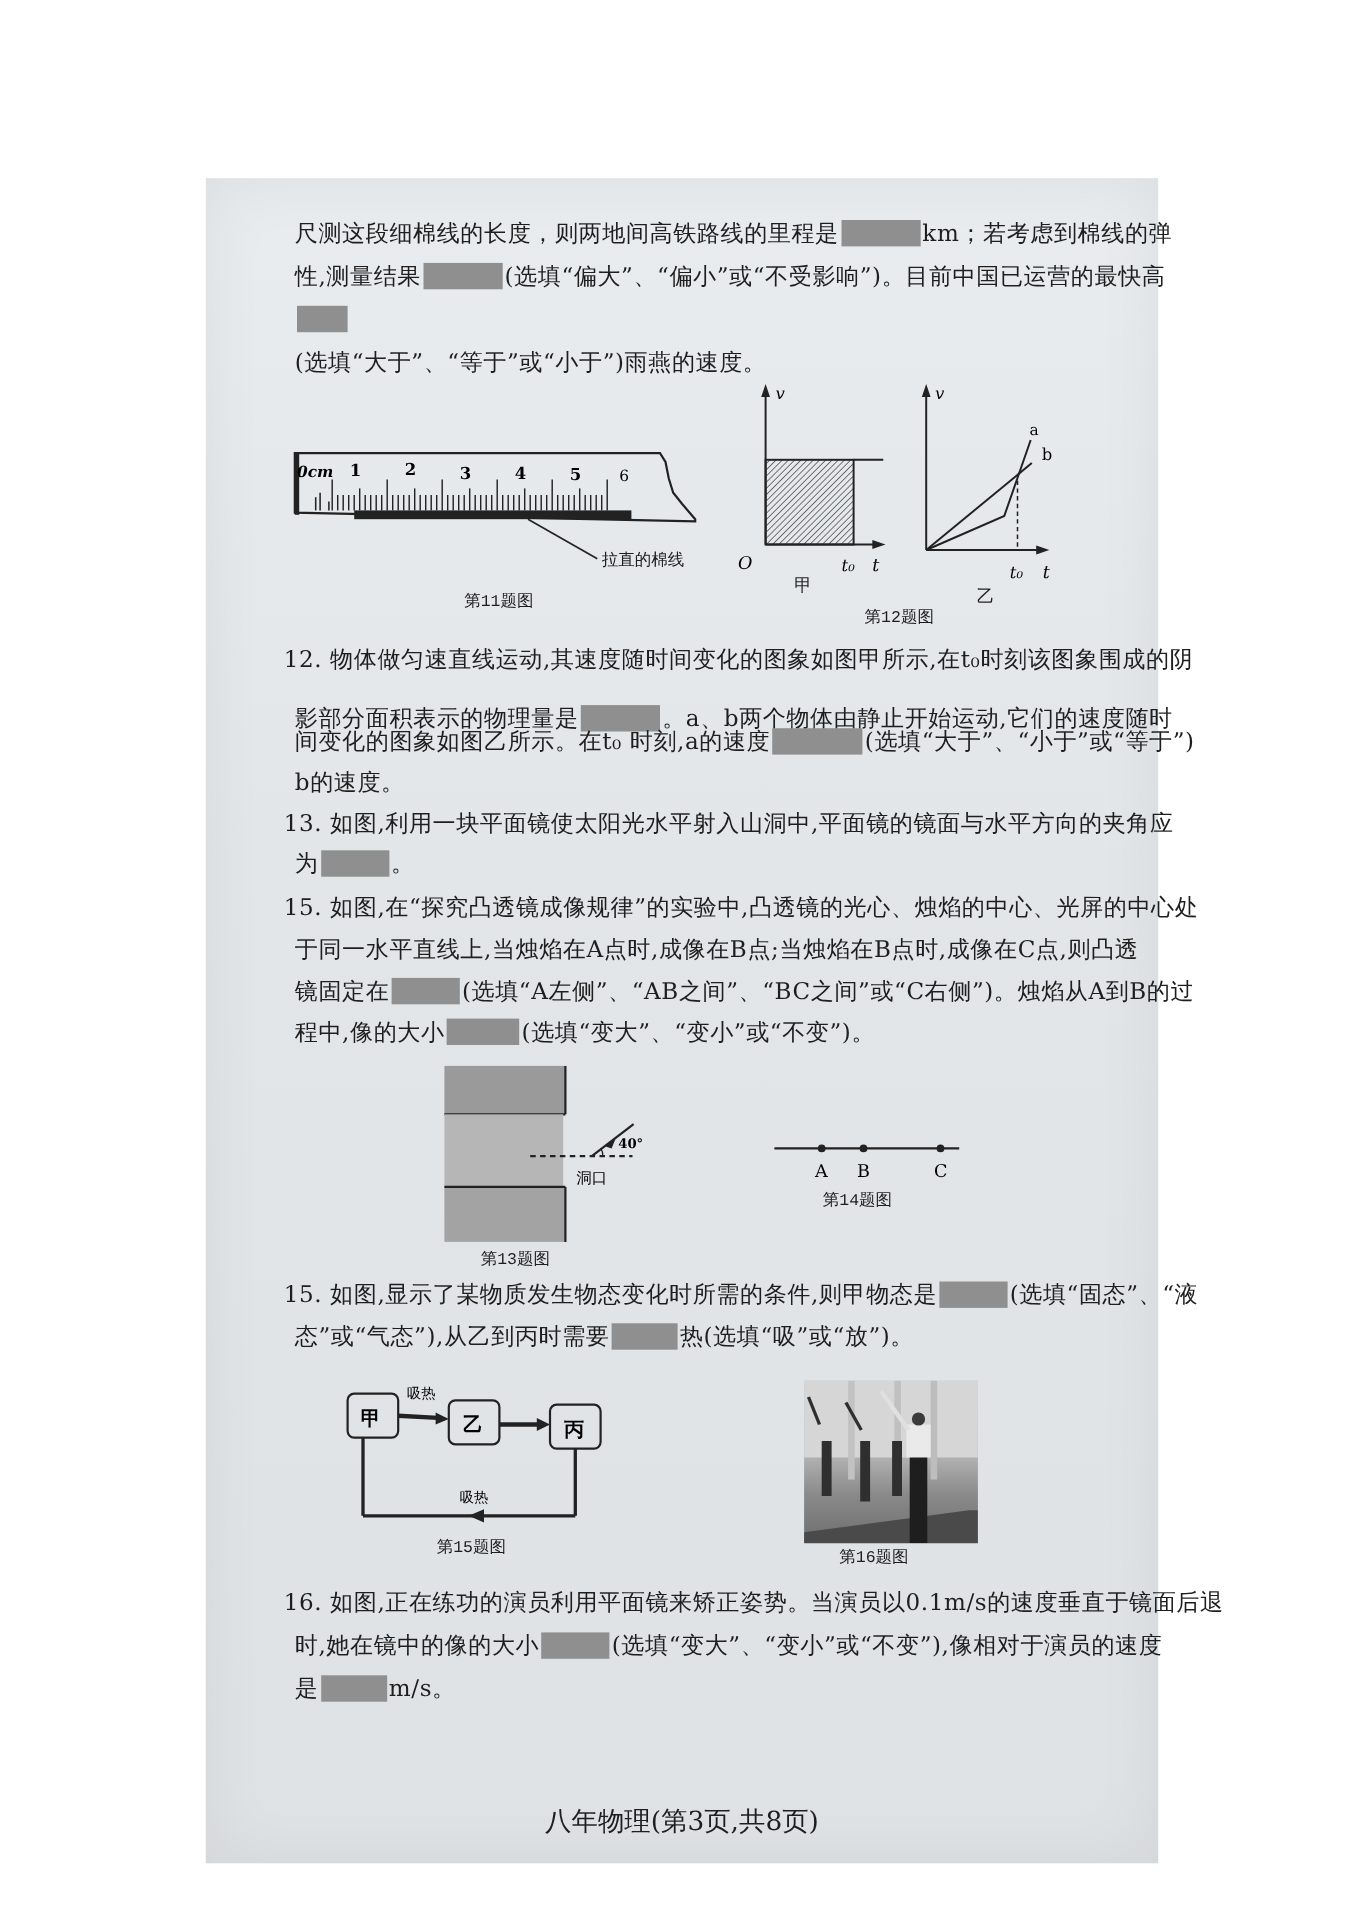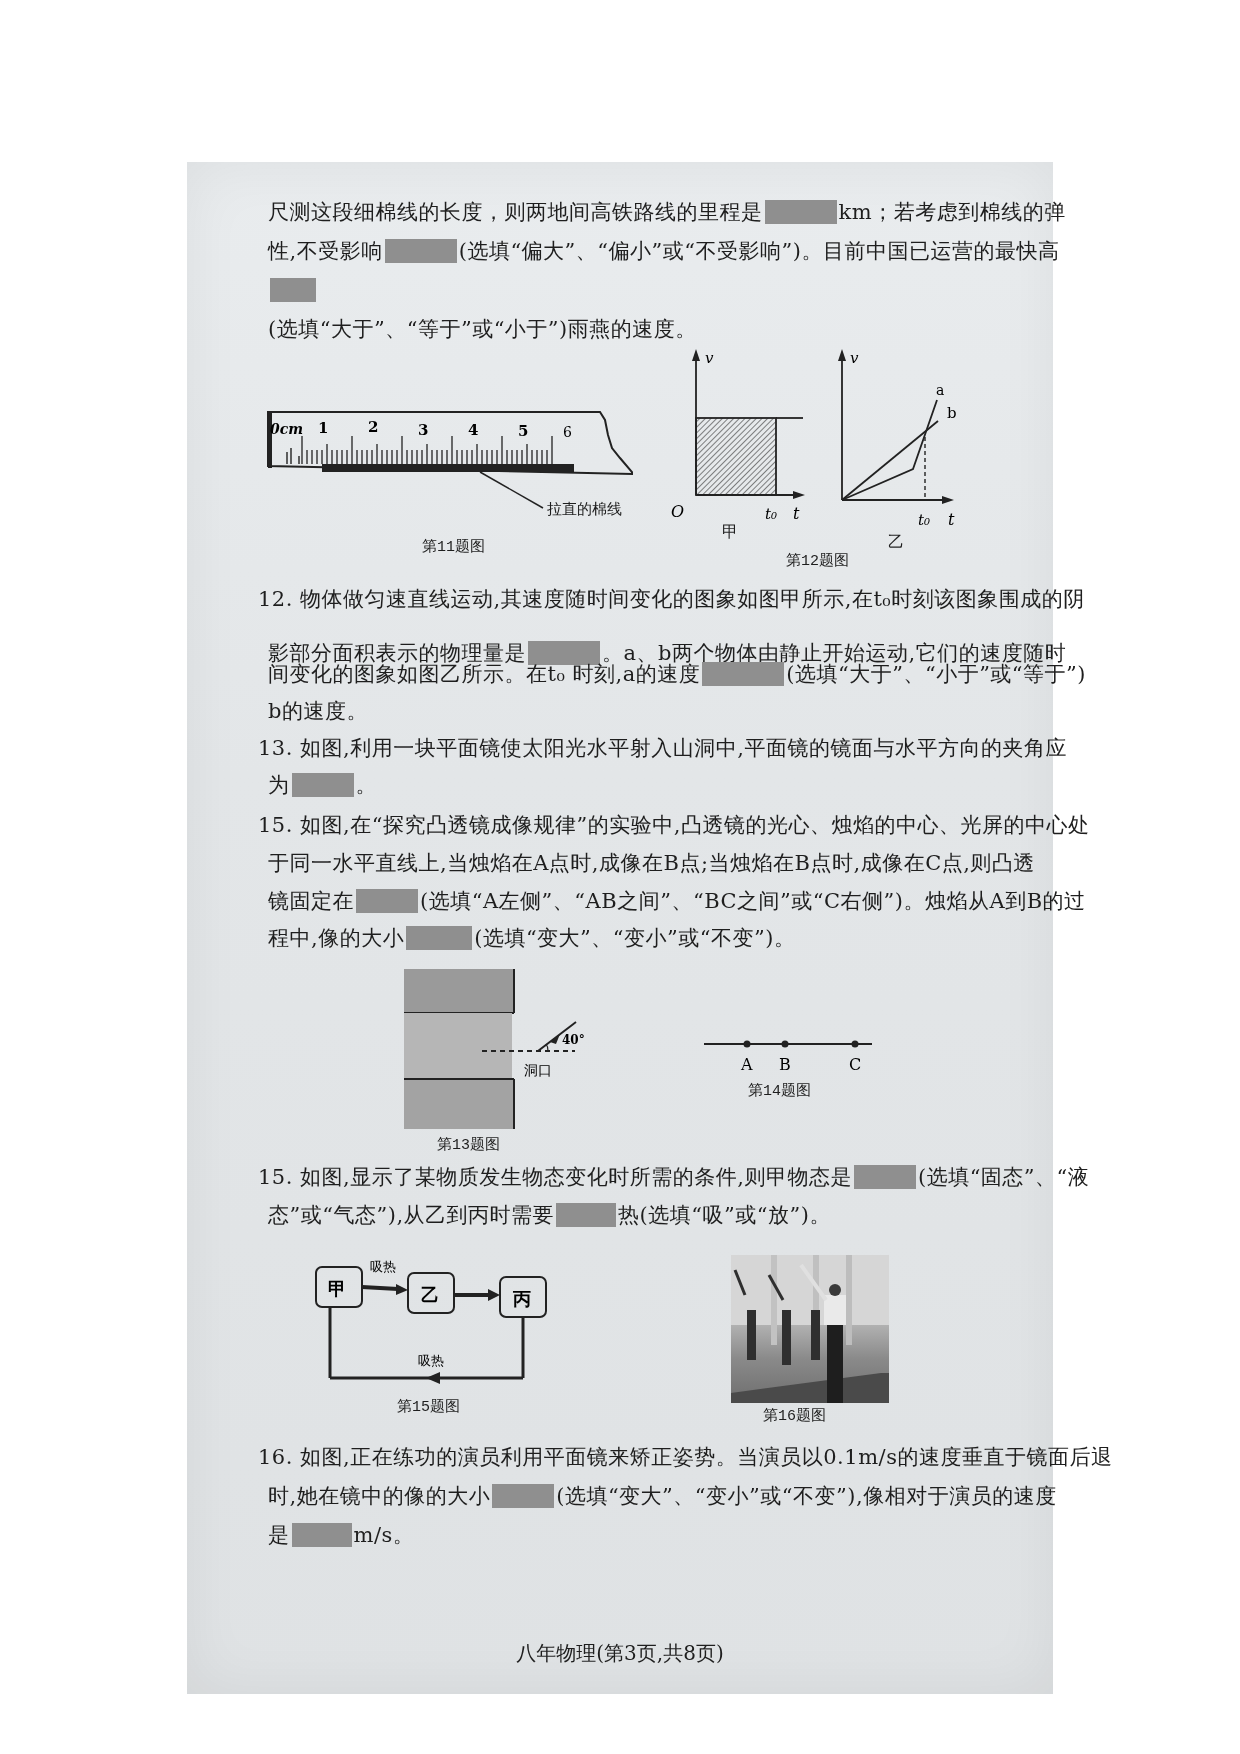--- a/index.html
+++ b/index.html
@@ -9,32 +9,32 @@
            background:linear-gradient(180deg,#e9ecee 0%,#e3e6e8 40%,#dfe2e4 100%);
            box-shadow:inset 0 0 60px rgba(0,0,0,0.06); }
   .line { position:absolute; left:268px; font-size:21px; line-height:30px; white-space:nowrap; letter-spacing:0.5px;text-align:center; }
   .line.num { left:258px; }
   .blank { display:inline-block; width:72px; height:24px; background:#8f8f8f; vertical-align:-5px; margin:0 2px; }
   .cap { position:absolute; font-size:15px; white-space:nowrap;font-family:Liberation Mono, monospace; }
   .abs { position:absolute; }
   svg text { font-family:"DejaVu Serif","Liberation Serif",serif; }
   .photo { position:absolute; left:731px; top:1255px; width:158px; height:148px;
            background:linear-gradient(180deg,#cfcfcf 0%,#b5b5b5 45%,#8a8a8a 70%,#6e6e6e 100%); overflow:hidden; }
-  .footer { position:absolute; left:0; width:1240px; top:1640px; text-align:center; font-size:20px; }
+  .footer { position:absolute; left:0; width:1240px; top:1640px; text-align:center; font-size:24px; }
 </style>
 </head>
 <body>
 
 <div class="paper"></div>
 
 <div class="line" style="top:197px">
   <span>尺测这段细棉线的长度，则两地间高铁路线的里程是</span><span class="blank"></span><span>km；若考虑到棉线的弹</span>
 </div>
 <div class="line" style="top:236px">
-  <span>性,不受影响</span><span class="blank"></span><span>(选填“偏大”、“偏小”或“不受影响”)。目前中国已运营的最快高</span>
+  <span>性,测量结果</span><span class="blank"></span><span>(选填“偏大”、“偏小”或“不受影响”)。目前中国已运营的最快高</span>
 </div>
 <div class="line" style="top:275px">
   <span class="blank" style="width:46px"></span>
 </div>
 <div class="line" style="top:314px">
   <span>(选填“大于”、“等于”或“小于”)雨燕的速度。</span>
 </div>
 
 <svg class="abs" style="left:260px;top:400px" width="380" height="120">
   <path d="M8,12 L340,12 L345,20 L348,35 L352,48 L360,58 L372,72 L372,74 L8,66 Z" fill="none" stroke="#222" stroke-width="2"></path>

